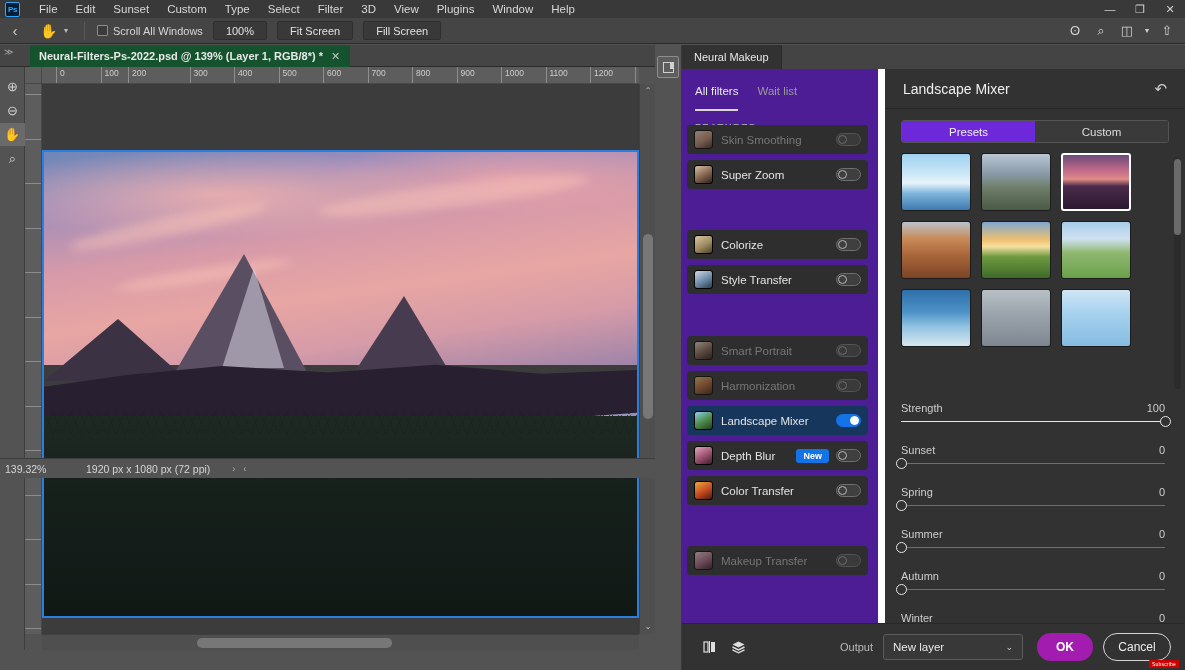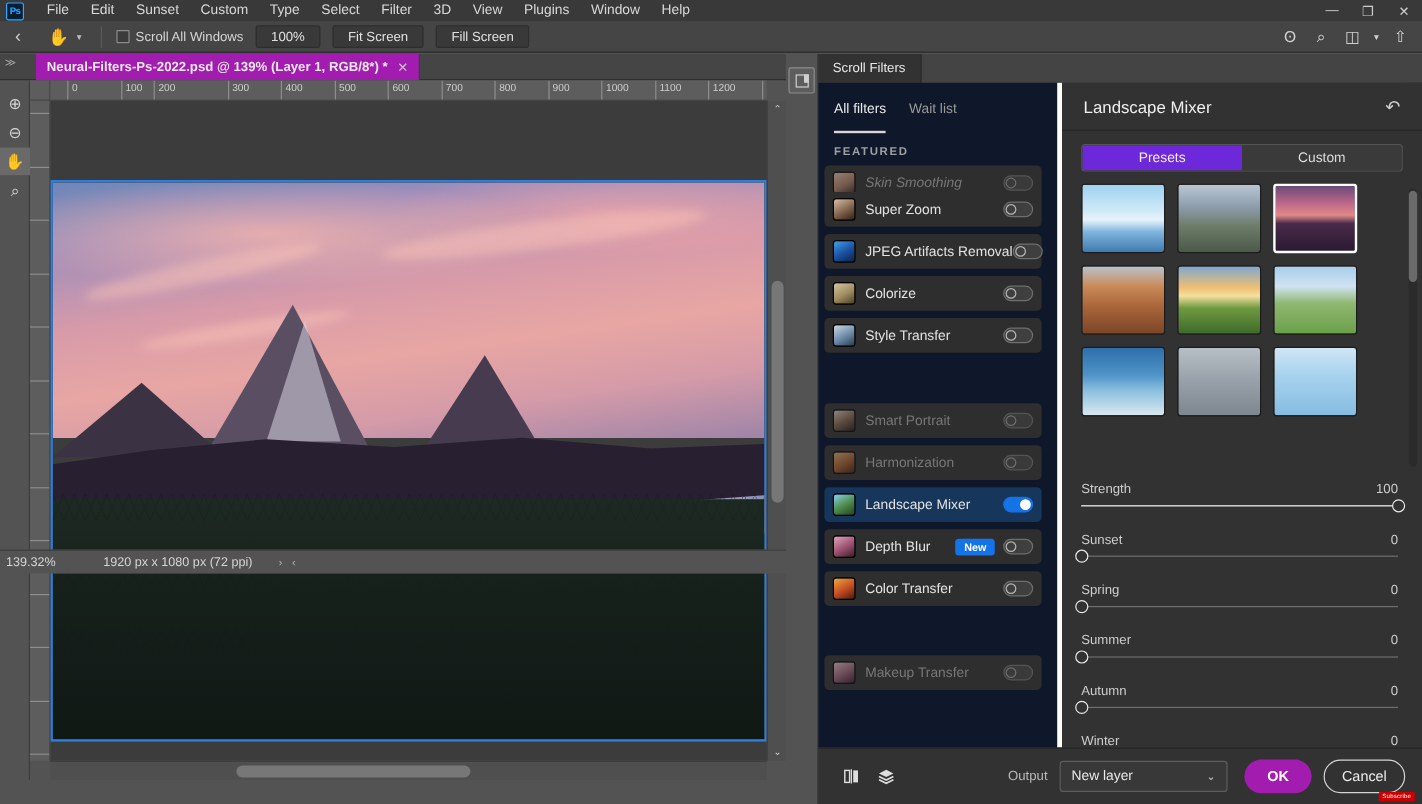--- a/index.html
+++ b/index.html
@@ -67,21 +67,21 @@
   
   .tabbar {
     position: absolute; top: 45px; left: 0; width: 1185px; height: 22px;
     background: #454545; border-bottom: 1px solid #2b2b2b;
   }
   .chev-left {
     position: absolute; left: 4px; top: 2px; font-size: 9px; color: #a9a9a9;
   }
   .doctab {
     position: absolute; left: 30px; top: 0; height: 22px;
-    background: #a21caf; border-right: 1px solid #3c3c3c;
+    background: #14532d; border-right: 1px solid #3c3c3c;
     display: flex; align-items: center; padding: 0 9px; gap: 8px;
     font-size: 11px; color: #e8e8e8; font-weight: bold;
   }
   .doctab .x { color: #c5c5c5; font-size: 11px; font-weight: normal; }
   .tab-far-right { position: absolute; right: 5px; top: 5px; font-size: 9px; color: #a9a9a9; }
 
   
   .toolbar {
     position: absolute; top: 67px; left: 0; width: 25px; height: 583px;
     background: #535353; border-right: 1px solid #3d3d3d;
@@ -218,21 +218,21 @@
     background: #444;
   }
   .nf-tab {
     position: absolute; left: 0; top: 0; height: 24px; padding: 0 12px;
     line-height: 24px; font-size: 11px; color: #e8e8e8;
     background: #323232; border-right: 1px solid #2b2b2b;
   }
 
   .nf-left {
     position: absolute; top: 24px; left: 0; width: 203px; bottom: 47px;
-    background: #0f172a; border-right: 4px solid #ffffff;
+    background: #4c1d95; border-right: 7px solid #ffffff;
   }
   .subtabs {
     position: absolute; top: 16px; left: 0; width: 203px; height: 26px;
     display: flex; padding-left: 13px; gap: 19px;
   }
   .subtab { font-size: 11.5px; color: #9a9a9a; padding-bottom: 5px; }
   .subtab.active { color: #e9e9e9; border-bottom: 2px solid #d8d8d8; }
   .sectitle {
     position: absolute; left: 13px; font-size: 9.5px; color: #a0a0a0;
     letter-spacing: 1.4px; font-weight: bold;
@@ -509,48 +509,41 @@
   </div>
 
   <div class="dock-rail">
     <div class="rail-icon">
       <div class="inner"></div>
     </div>
   </div>
 
   <div class="nf-panel">
     <div class="nf-tabstrip">
-      <div class="nf-tab">Scroll Filters</div>
+      <div class="nf-tab">Neural Makeup</div>
     </div>
 
     <div class="nf-left">
       <div class="subtabs">
         <div class="subtab active">All filters</div>
         <div class="subtab">Wait list</div>
       </div>
       <div class="sectitle" style="top:52px">FEATURED</div>
       <div class="sectitle" style="top:266px">BETA</div>
       <div class="flt-list" id="filter-list">
-          <div class="flt-row dim" style="top: 13px; font-style: italic;">
+          <div class="flt-row dim" style="top: 0px;">
             <div class="thumb-ico" style="background: linear-gradient(150deg, rgb(232, 197, 174), rgb(181, 128, 106) 55%, rgb(58, 38, 32));"></div>
             <div class="flt-name">Skin Smoothing</div>
             <div class="tgl off-dim">
               <div class="knob"></div>
             </div>
           </div>
           <div class="flt-row" style="top: 35px;">
             <div class="thumb-ico" style="background: linear-gradient(150deg, rgb(216, 192, 168), rgb(138, 106, 82) 50%, rgb(47, 33, 25));"></div>
             <div class="flt-name">Super Zoom</div>
-            <div class="tgl">
-              <div class="knob"></div>
-            </div>
-          </div>
-          <div class="flt-row" style="top: 70px;">
-            <div class="thumb-ico" style="background: linear-gradient(150deg, rgb(63, 160, 232), rgb(26, 79, 158) 55%, rgb(11, 34, 72));"></div>
-            <div class="flt-name">JPEG Artifacts Removal</div>
             <div class="tgl">
               <div class="knob"></div>
             </div>
           </div>
           <div class="flt-row" style="top: 105px;">
             <div class="thumb-ico" style="background: linear-gradient(150deg, rgb(213, 200, 164), rgb(158, 138, 94) 55%, rgb(76, 64, 38));"></div>
             <div class="flt-name">Colorize</div>
             <div class="tgl">
               <div class="knob"></div>
             </div>

